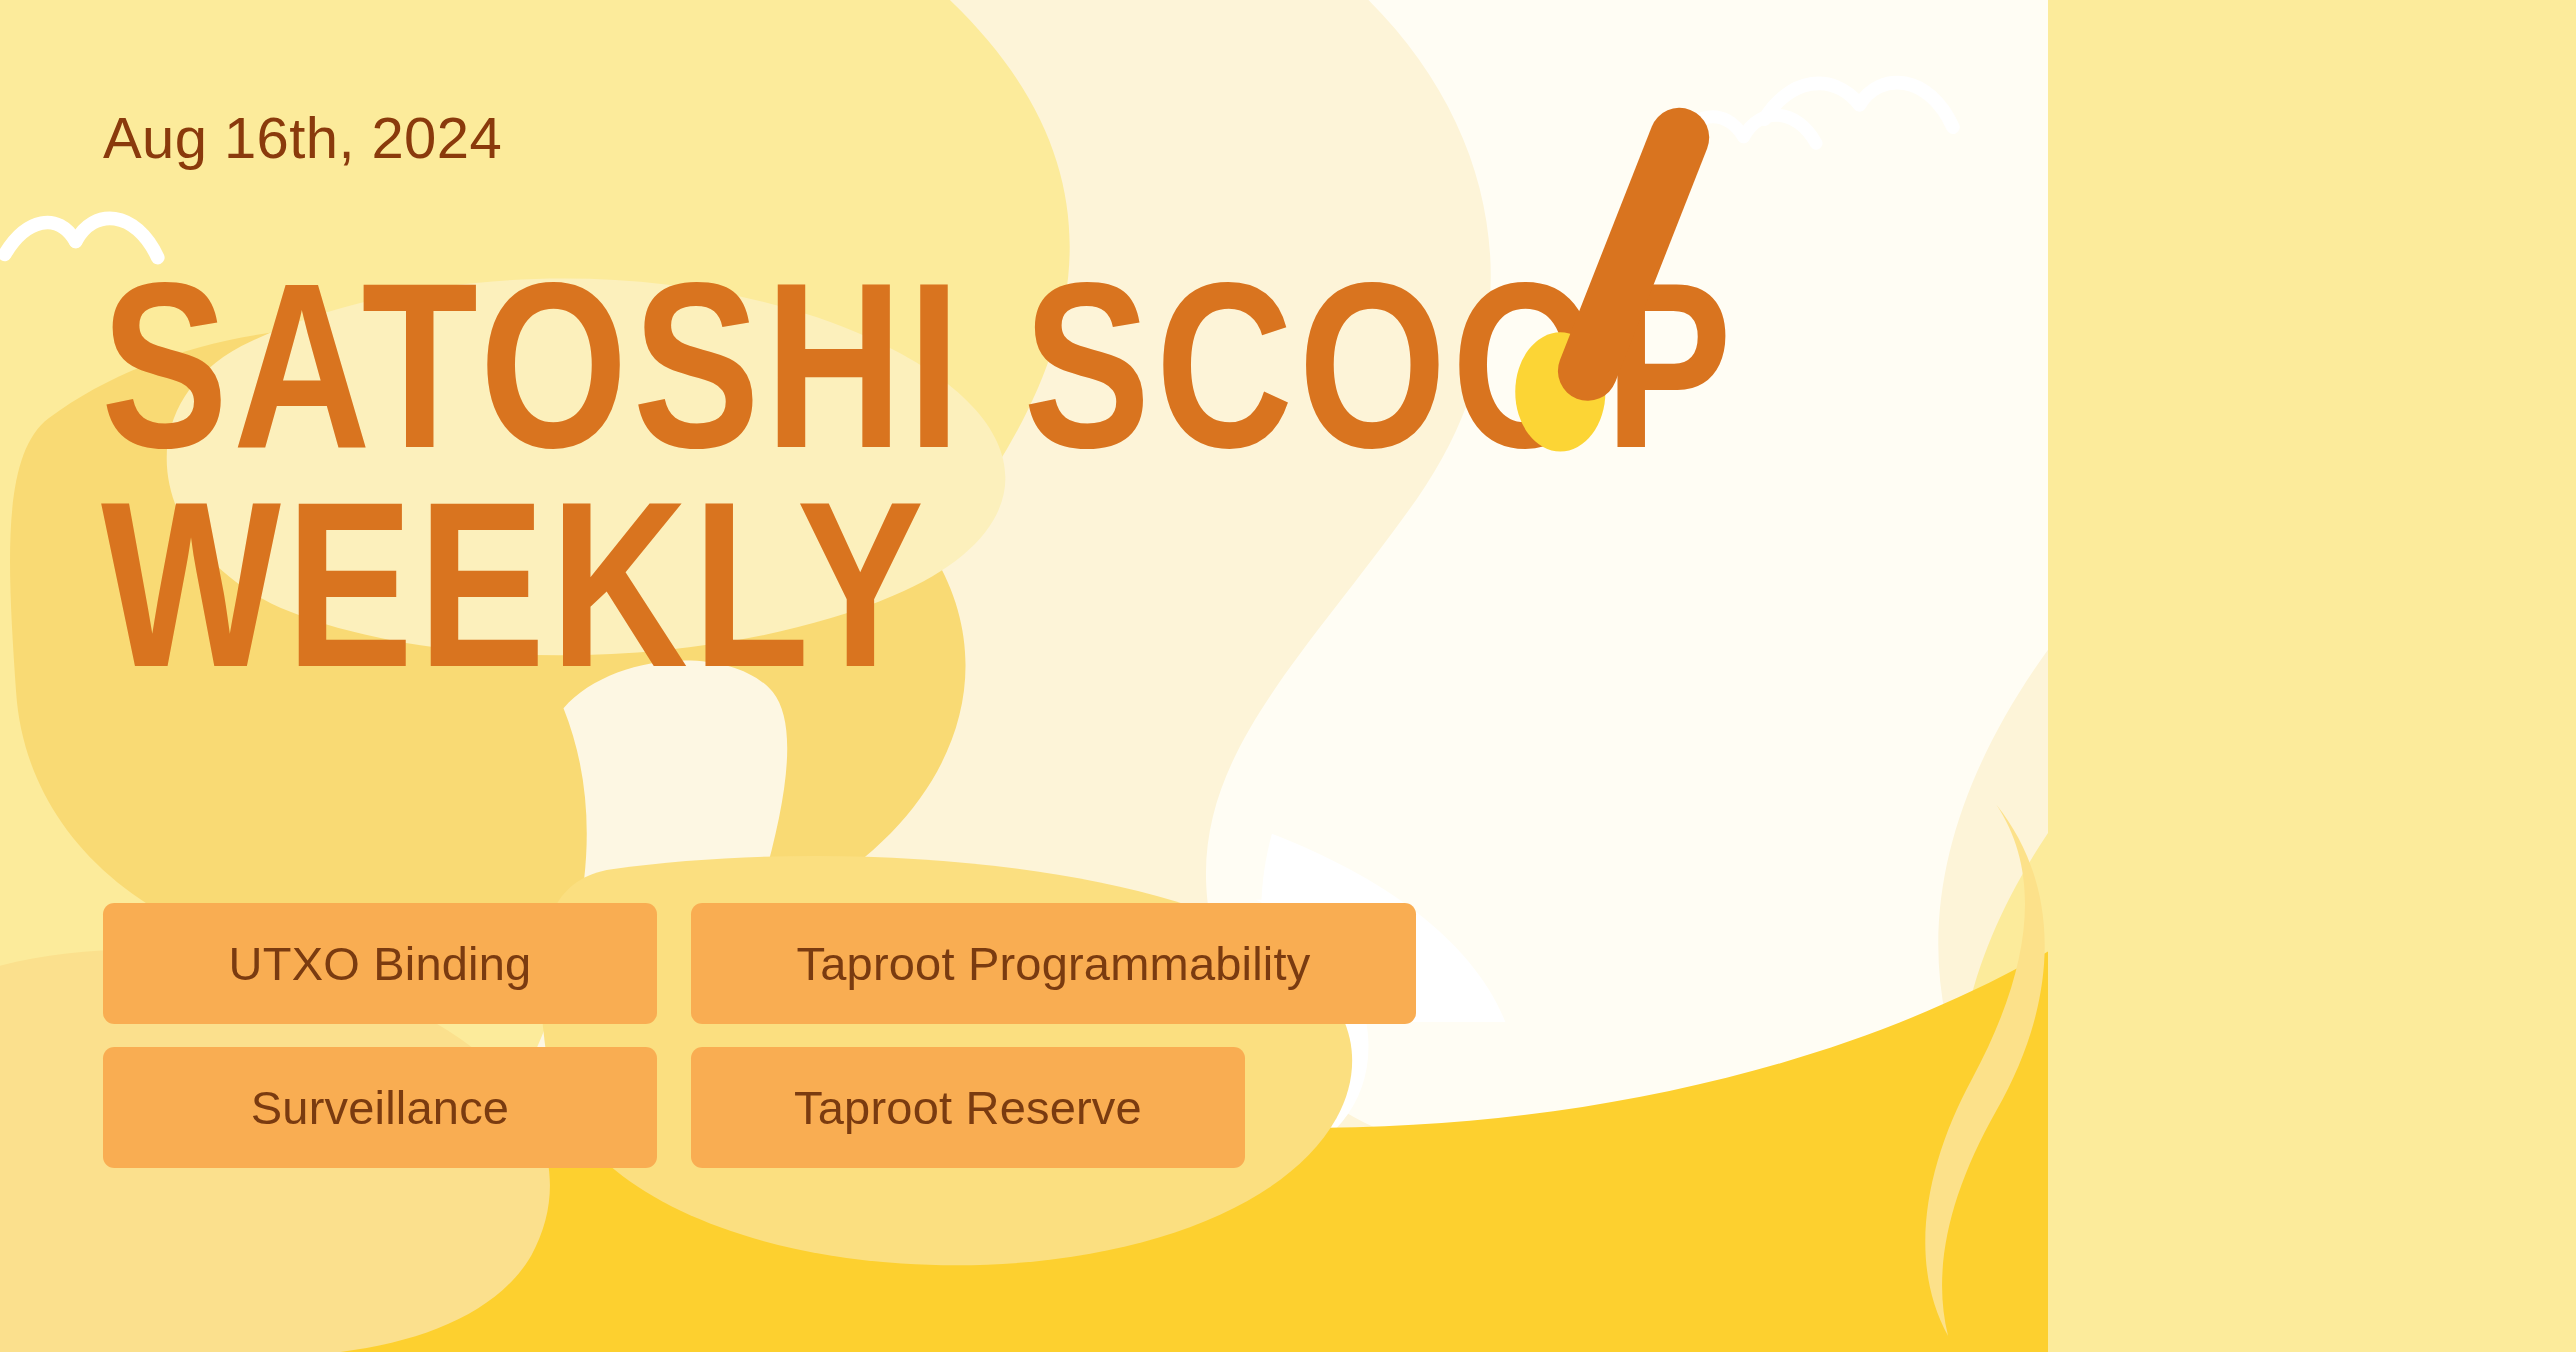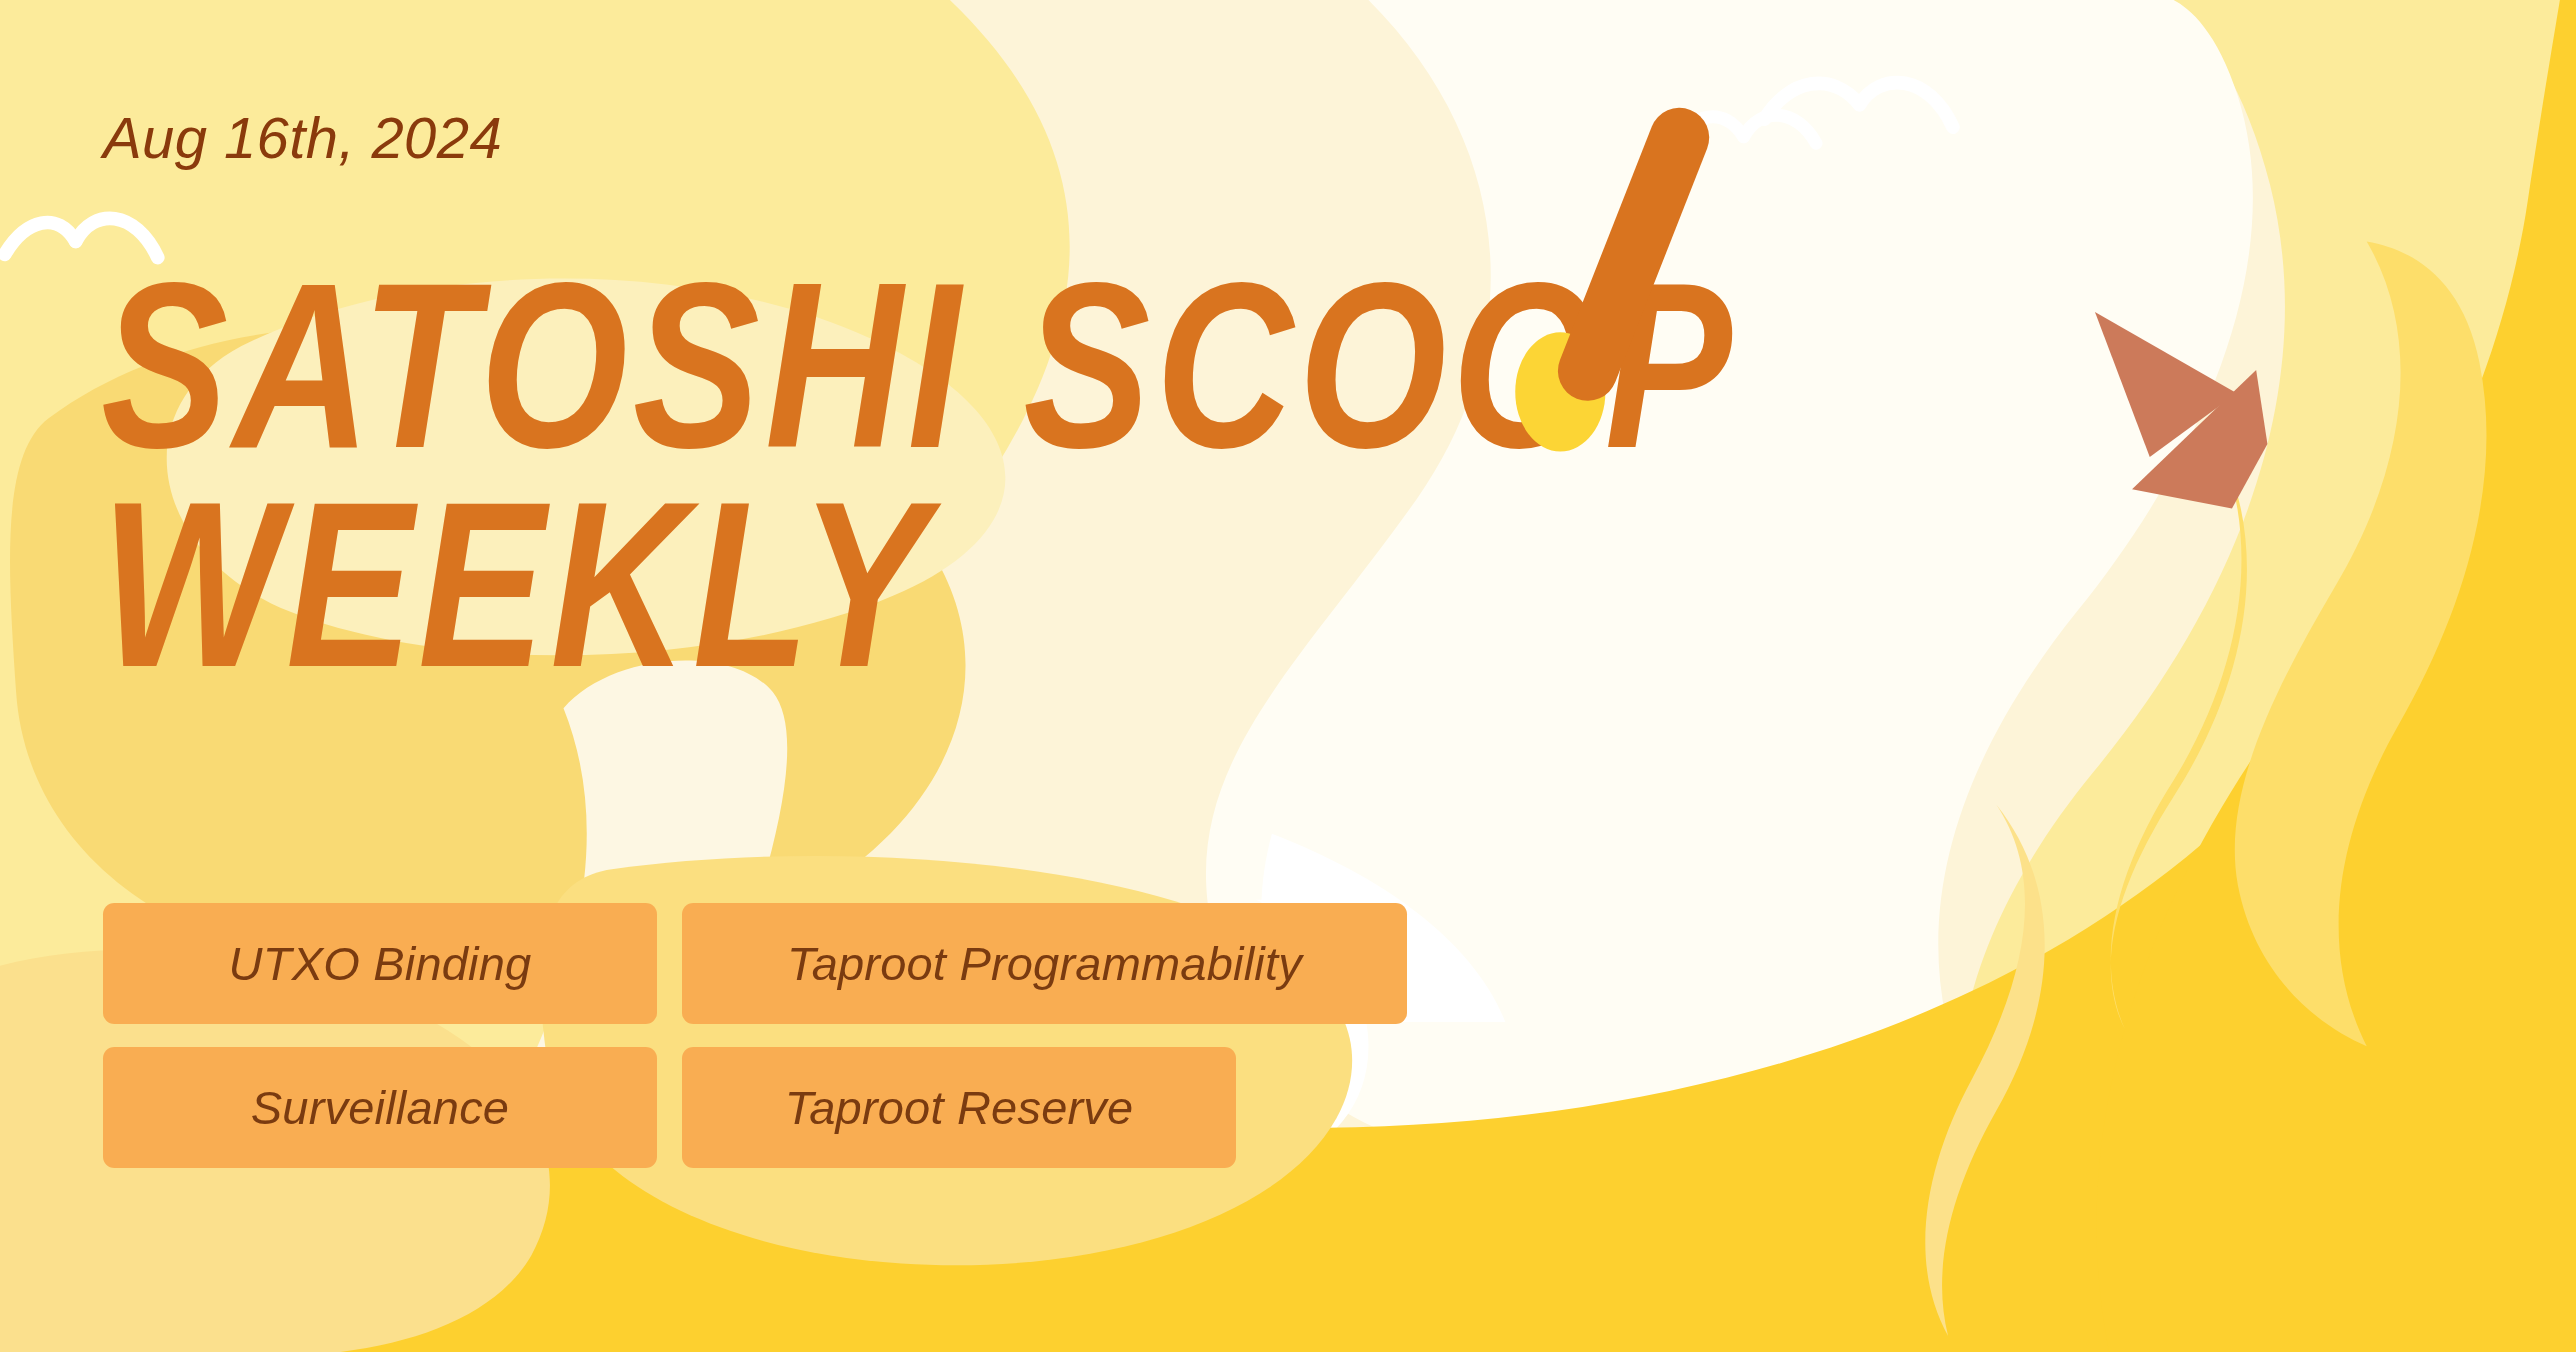--- a/index.html
+++ b/index.html
@@ -2,23 +2,22 @@
 <html style="font-size:13px"><head>
 <meta charset="utf-8">
 <style>
   html,body{margin:0;padding:0;}
   body{
     width:2576px;height:1352px;overflow:hidden;
     font-family:"Liberation Sans", sans-serif;
     background:#FCEB9B;
   }
   #banner{
-    position:relative;width:2576px;height:1352px;overflow:hidden;
+    position:relative;width:2048px;height:1352px;overflow:hidden;
     background:#fef9c3;
-    font-style:italic;
   }
   #bg-layer{position:absolute;inset:0;width:2576px;height:1352px;}
   #content{position:absolute;inset:0;width:2576px;height:1352px;}
 
   
   #date-line{
     position:absolute;left:103px;top:109px;
     font-size:58px;font-weight:400;letter-spacing:0.4px;
     color:#8A3A0C;line-height:1;white-space:nowrap;
   }
@@ -46,21 +45,21 @@
     pointer-events:none;
   }
 
   
   #sailboat{position:absolute;left:2045px;top:286px;width:274px;height:242px;}
 
   
   #tag-grid{
     position:absolute;left:103px;top:903px;
   }
-  .tag-row{display:flex;align-items:flex-end;gap:25px;margin-bottom:22.5px;}
+  .tag-row{display:flex;align-items:flex-end;gap:34px;margin-bottom:22.5px;}
   .tag{
     position:relative;
     background:#F9AD52;
     color:#7A3B10;
     border-radius:11.3px;
     font-size:47px;
     font-weight:400;
     letter-spacing:0.2px;
     display:flex;align-items:center;justify-content:center;
     height:121px;

